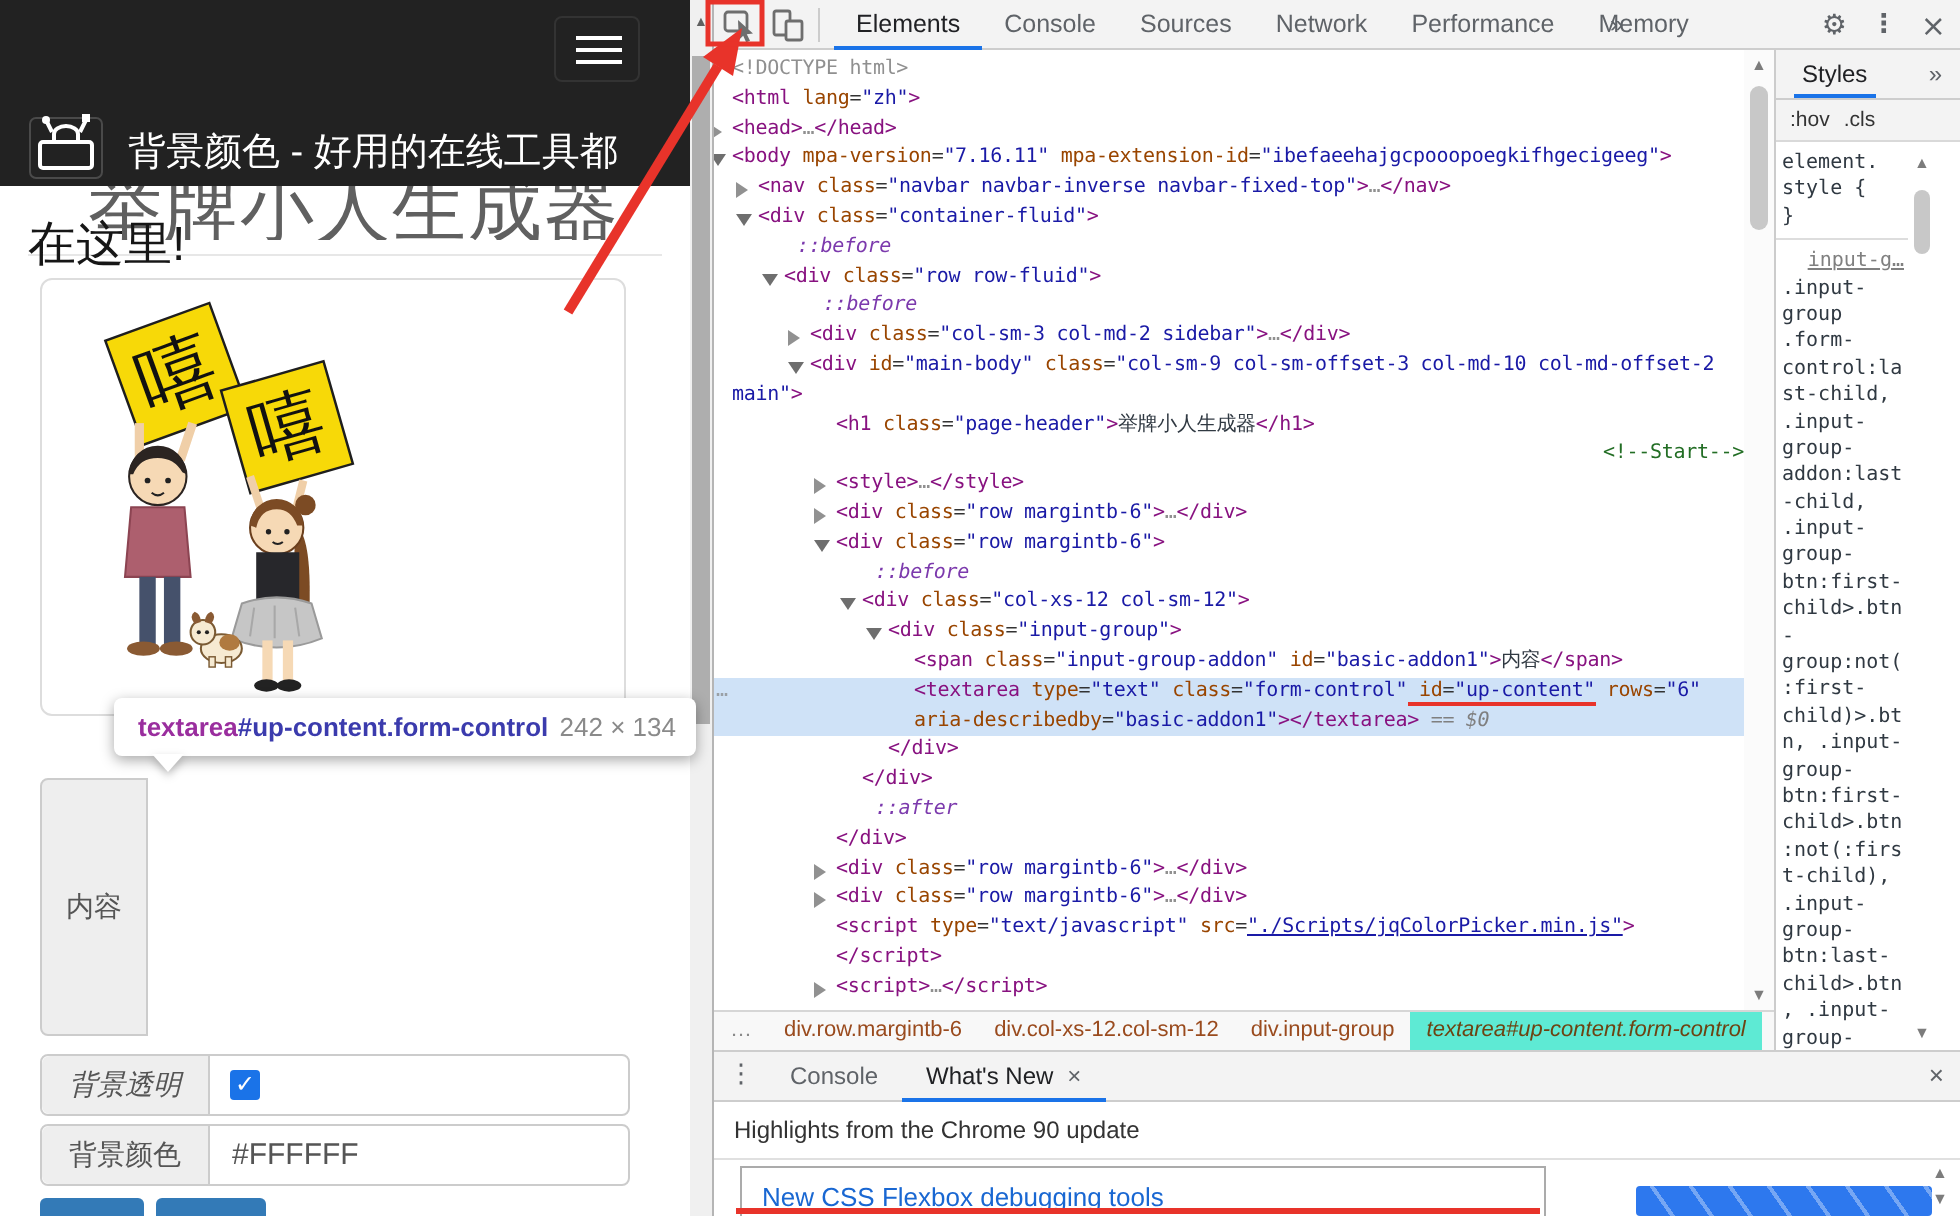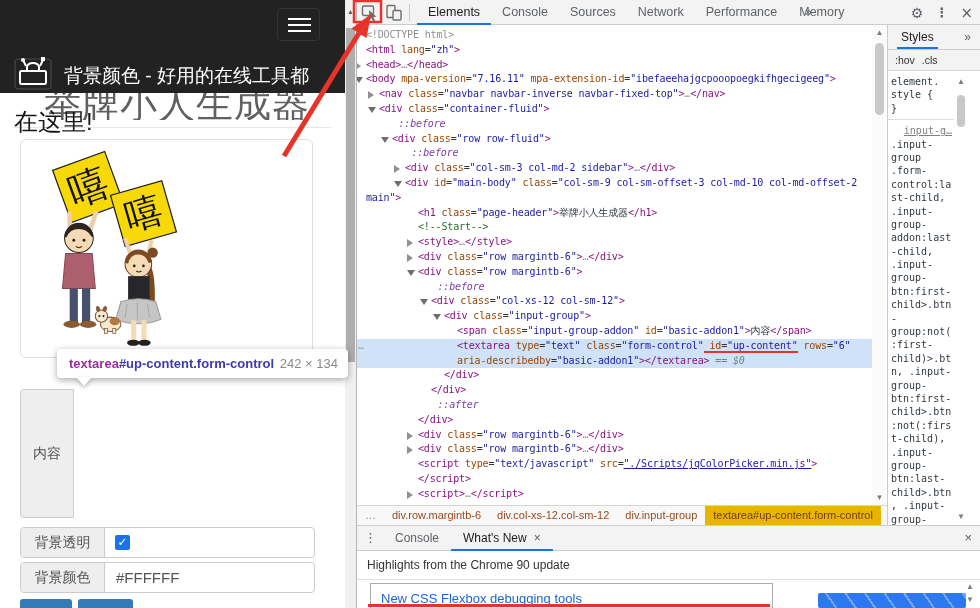--- a/index.html
+++ b/index.html
@@ -86,21 +86,21 @@
   
   .el-sb { position:absolute; left:515px; top:25px; width:15px; height:480px; background:#fbfbfb; }
   .el-sb .arr { position:absolute; left:0; width:15px; text-align:center; color:#7c7c7c; font-size:8px; }
   .el-sb .thumb { position:absolute; left:3px; top:18px; width:9px; height:72px; background:#c8c8c8; border-radius:5px; }
 
   
   .crumbs { position:absolute; left:0; top:505px; width:530px; height:20px; background:#f8f8f8; border-top:1px solid #d6d6d6;
     display:flex; align-items:center; font-size:11px; overflow:hidden; }
   .crumb { padding:0 8px; color:#9a4b1e; white-space:nowrap; cursor:pointer; line-height:19px; }
   .crumb.dots { color:#8a8a8a; }
-  .crumb.sel { background:#eab308; color:#6d4312; }
+  .crumb.sel { background:#5eead4; color:#6d4312;font-style:italic; }
 
   
   .styles { position:absolute; left:530px; top:25px; width:94px; height:500px; background:#fff; border-left:1px solid #ccc; }
   .st-head { position:absolute; left:0; top:0; width:93px; height:25px; background:#f3f3f3; border-bottom:1px solid #cdcdcd; }
   .st-tab { position:absolute; left:9px; top:0; line-height:24px; font-size:12px; color:#202124; box-shadow:inset 0 -2px 0 #1a73e8; padding:0 4px; cursor:pointer; }
   .st-more { position:absolute; right:10px; top:0; line-height:24px; font-size:12px; color:#5f6368; cursor:pointer; }
   .st-filter { position:absolute; left:0; top:25px; width:93px; height:21px; background:#f3f3f3; border-bottom:1px solid #d9d9d9;
     font-size:10.5px; color:#333; display:flex; gap:7px; align-items:center; padding-left:7px; }
   .st-filter span { cursor:pointer; }
   .st-body { position:absolute; left:0; top:46px; width:66px; height:454px; overflow:hidden;
@@ -228,21 +228,21 @@
       <span class="ov-tag">textarea</span>
         <span class="ov-id">#up-content.form-control</span>
       <span class="ov-dim">242 × 134</span>
     </div>
     <div class="ov-ptr"></div>
 
     <div class="ig">
       <div class="ig-addon">内容</div>
     </div>
 
-    <div class="frow" style="top:527px;">
+    <div class="frow" style="top:527px;font-style:italic;">
       <div class="flabel">背景透明</div>
       <div class="chk">✓</div>
     </div>
     <div class="frow" style="top:562px;">
       <div class="flabel">背景颜色</div>
       <div class="fval">#FFFFFF</div>
     </div>
     <div class="pbtn" style="left:20px;width:52px;"></div>
     <div class="pbtn" style="left:78px;width:55px;"></div>
 
@@ -287,21 +287,21 @@
         <div class="cl" style="padding-left: 9px;"><span class="tw open" style="left: -2px;"></span><span class="s-t">&lt;body</span><span class="s-a"> mpa-version</span><span class="s-o">=</span><span class="s-v">"7.16.11"</span><span class="s-a"> mpa-extension-id</span><span class="s-o">=</span><span class="s-v">"ibefaeehajgcpooopoegkifhgecigeeg"</span><span class="s-t">&gt;</span></div>
         <div class="cl" style="padding-left: 22px;"><span class="tw closed" style="left: 11px;"></span><span class="s-t">&lt;nav</span><span class="s-a"> class</span><span class="s-o">=</span><span class="s-v">"navbar navbar-inverse navbar-fixed-top"</span><span class="s-t">&gt;</span><span class="s-g">…</span><span class="s-t">&lt;/nav&gt;</span></div>
         <div class="cl" style="padding-left: 22px;"><span class="tw open" style="left: 11px;"></span><span class="s-t">&lt;div</span><span class="s-a"> class</span><span class="s-o">=</span><span class="s-v">"container-fluid"</span><span class="s-t">&gt;</span></div>
         <div class="cl" style="padding-left: 41.5px;"><span class="s-p">::before</span></div>
         <div class="cl" style="padding-left: 35px;"><span class="tw open" style="left: 24px;"></span><span class="s-t">&lt;div</span><span class="s-a"> class</span><span class="s-o">=</span><span class="s-v">"row row-fluid"</span><span class="s-t">&gt;</span></div>
         <div class="cl" style="padding-left: 54.5px;"><span class="s-p">::before</span></div>
         <div class="cl" style="padding-left: 48px;"><span class="tw closed" style="left: 37px;"></span><span class="s-t">&lt;div</span><span class="s-a"> class</span><span class="s-o">=</span><span class="s-v">"col-sm-3 col-md-2 sidebar"</span><span class="s-t">&gt;</span><span class="s-g">…</span><span class="s-t">&lt;/div&gt;</span></div>
         <div class="cl" style="padding-left: 48px;"><span class="tw open" style="left: 37px;"></span><span class="s-t">&lt;div</span><span class="s-a"> id</span><span class="s-o">=</span><span class="s-v">"main-body"</span><span class="s-a"> class</span><span class="s-o">=</span><span class="s-v">"col-sm-9 col-sm-offset-3 col-md-10 col-md-offset-2</span></div>
         <div class="cl" style="padding-left: 9px;"><span class="s-v">main"</span><span class="s-t">&gt;</span></div>
         <div class="cl" style="padding-left: 61px;"><span class="s-t">&lt;h1</span><span class="s-a"> class</span><span class="s-o">=</span><span class="s-v">"page-header"</span><span class="s-t">&gt;</span><span class="s-x">举牌小人生成器</span><span class="s-t">&lt;/h1&gt;</span></div>
-        <div class="cl" style="padding-left: 61px;"><span class="s-c">&lt;!--Start--&gt;</span></div>
+        <div class="cl" style="padding-left: 61px; text-align: right;"><span class="s-c">&lt;!--Start--&gt;</span></div>
         <div class="cl" style="padding-left: 61px;"><span class="tw closed" style="left: 50px;"></span><span class="s-t">&lt;style&gt;</span><span class="s-g">…</span><span class="s-t">&lt;/style&gt;</span></div>
         <div class="cl" style="padding-left: 61px;"><span class="tw closed" style="left: 50px;"></span><span class="s-t">&lt;div</span><span class="s-a"> class</span><span class="s-o">=</span><span class="s-v">"row margintb-6"</span><span class="s-t">&gt;</span><span class="s-g">…</span><span class="s-t">&lt;/div&gt;</span></div>
         <div class="cl" style="padding-left: 61px;"><span class="tw open" style="left: 50px;"></span><span class="s-t">&lt;div</span><span class="s-a"> class</span><span class="s-o">=</span><span class="s-v">"row margintb-6"</span><span class="s-t">&gt;</span></div>
         <div class="cl" style="padding-left: 80.5px;"><span class="s-p">::before</span></div>
         <div class="cl" style="padding-left: 74px;"><span class="tw open" style="left: 63px;"></span><span class="s-t">&lt;div</span><span class="s-a"> class</span><span class="s-o">=</span><span class="s-v">"col-xs-12 col-sm-12"</span><span class="s-t">&gt;</span></div>
         <div class="cl" style="padding-left: 87px;"><span class="tw open" style="left: 76px;"></span><span class="s-t">&lt;div</span><span class="s-a"> class</span><span class="s-o">=</span><span class="s-v">"input-group"</span><span class="s-t">&gt;</span></div>
         <div class="cl" style="padding-left: 100px;"><span class="s-t">&lt;span</span><span class="s-a"> class</span><span class="s-o">=</span><span class="s-v">"input-group-addon"</span><span class="s-a"> id</span><span class="s-o">=</span><span class="s-v">"basic-addon1"</span><span class="s-t">&gt;</span><span class="s-x">内容</span><span class="s-t">&lt;/span&gt;</span></div>
         <div class="cl hl" style="padding-left: 100px;"><span class="gut">…</span><span class="s-t">&lt;textarea</span><span class="s-a"> type</span><span class="s-o">=</span><span class="s-v">"text"</span><span class="s-a"> class</span><span class="s-o">=</span><span class="s-v">"form-control"</span><span class="s-a red-ul"> id</span><span class="s-o red-ul">=</span><span class="s-v red-ul">"up-content"</span><span class="s-a"> rows</span><span class="s-o">=</span><span class="s-v">"6"</span></div>
         <div class="cl hl" style="padding-left: 100px;"><span class="s-a">aria-describedby</span><span class="s-o">=</span><span class="s-v">"basic-addon1"</span><span class="s-t">&gt;&lt;/textarea&gt;</span><span class="s-e"> == $0</span></div>
         <div class="cl" style="padding-left: 87px;"><span class="s-t">&lt;/div&gt;</span></div>

